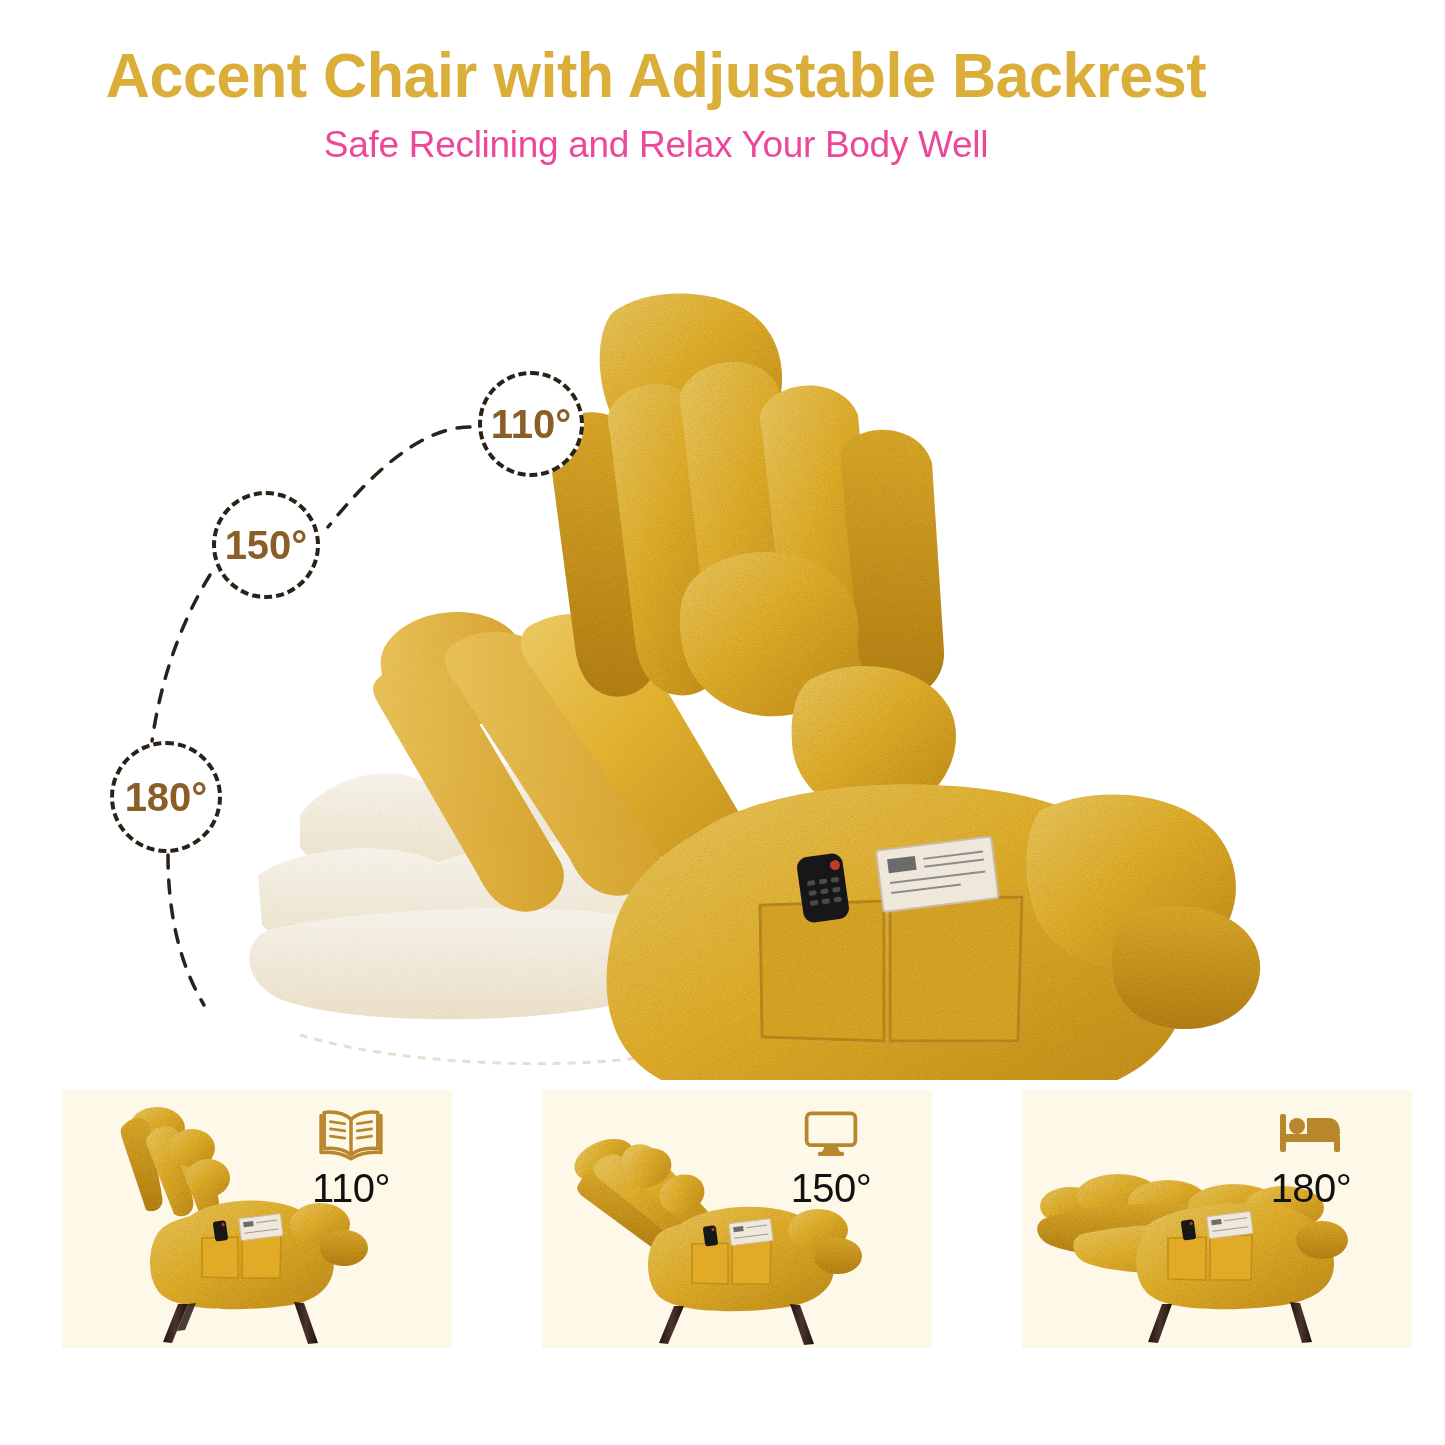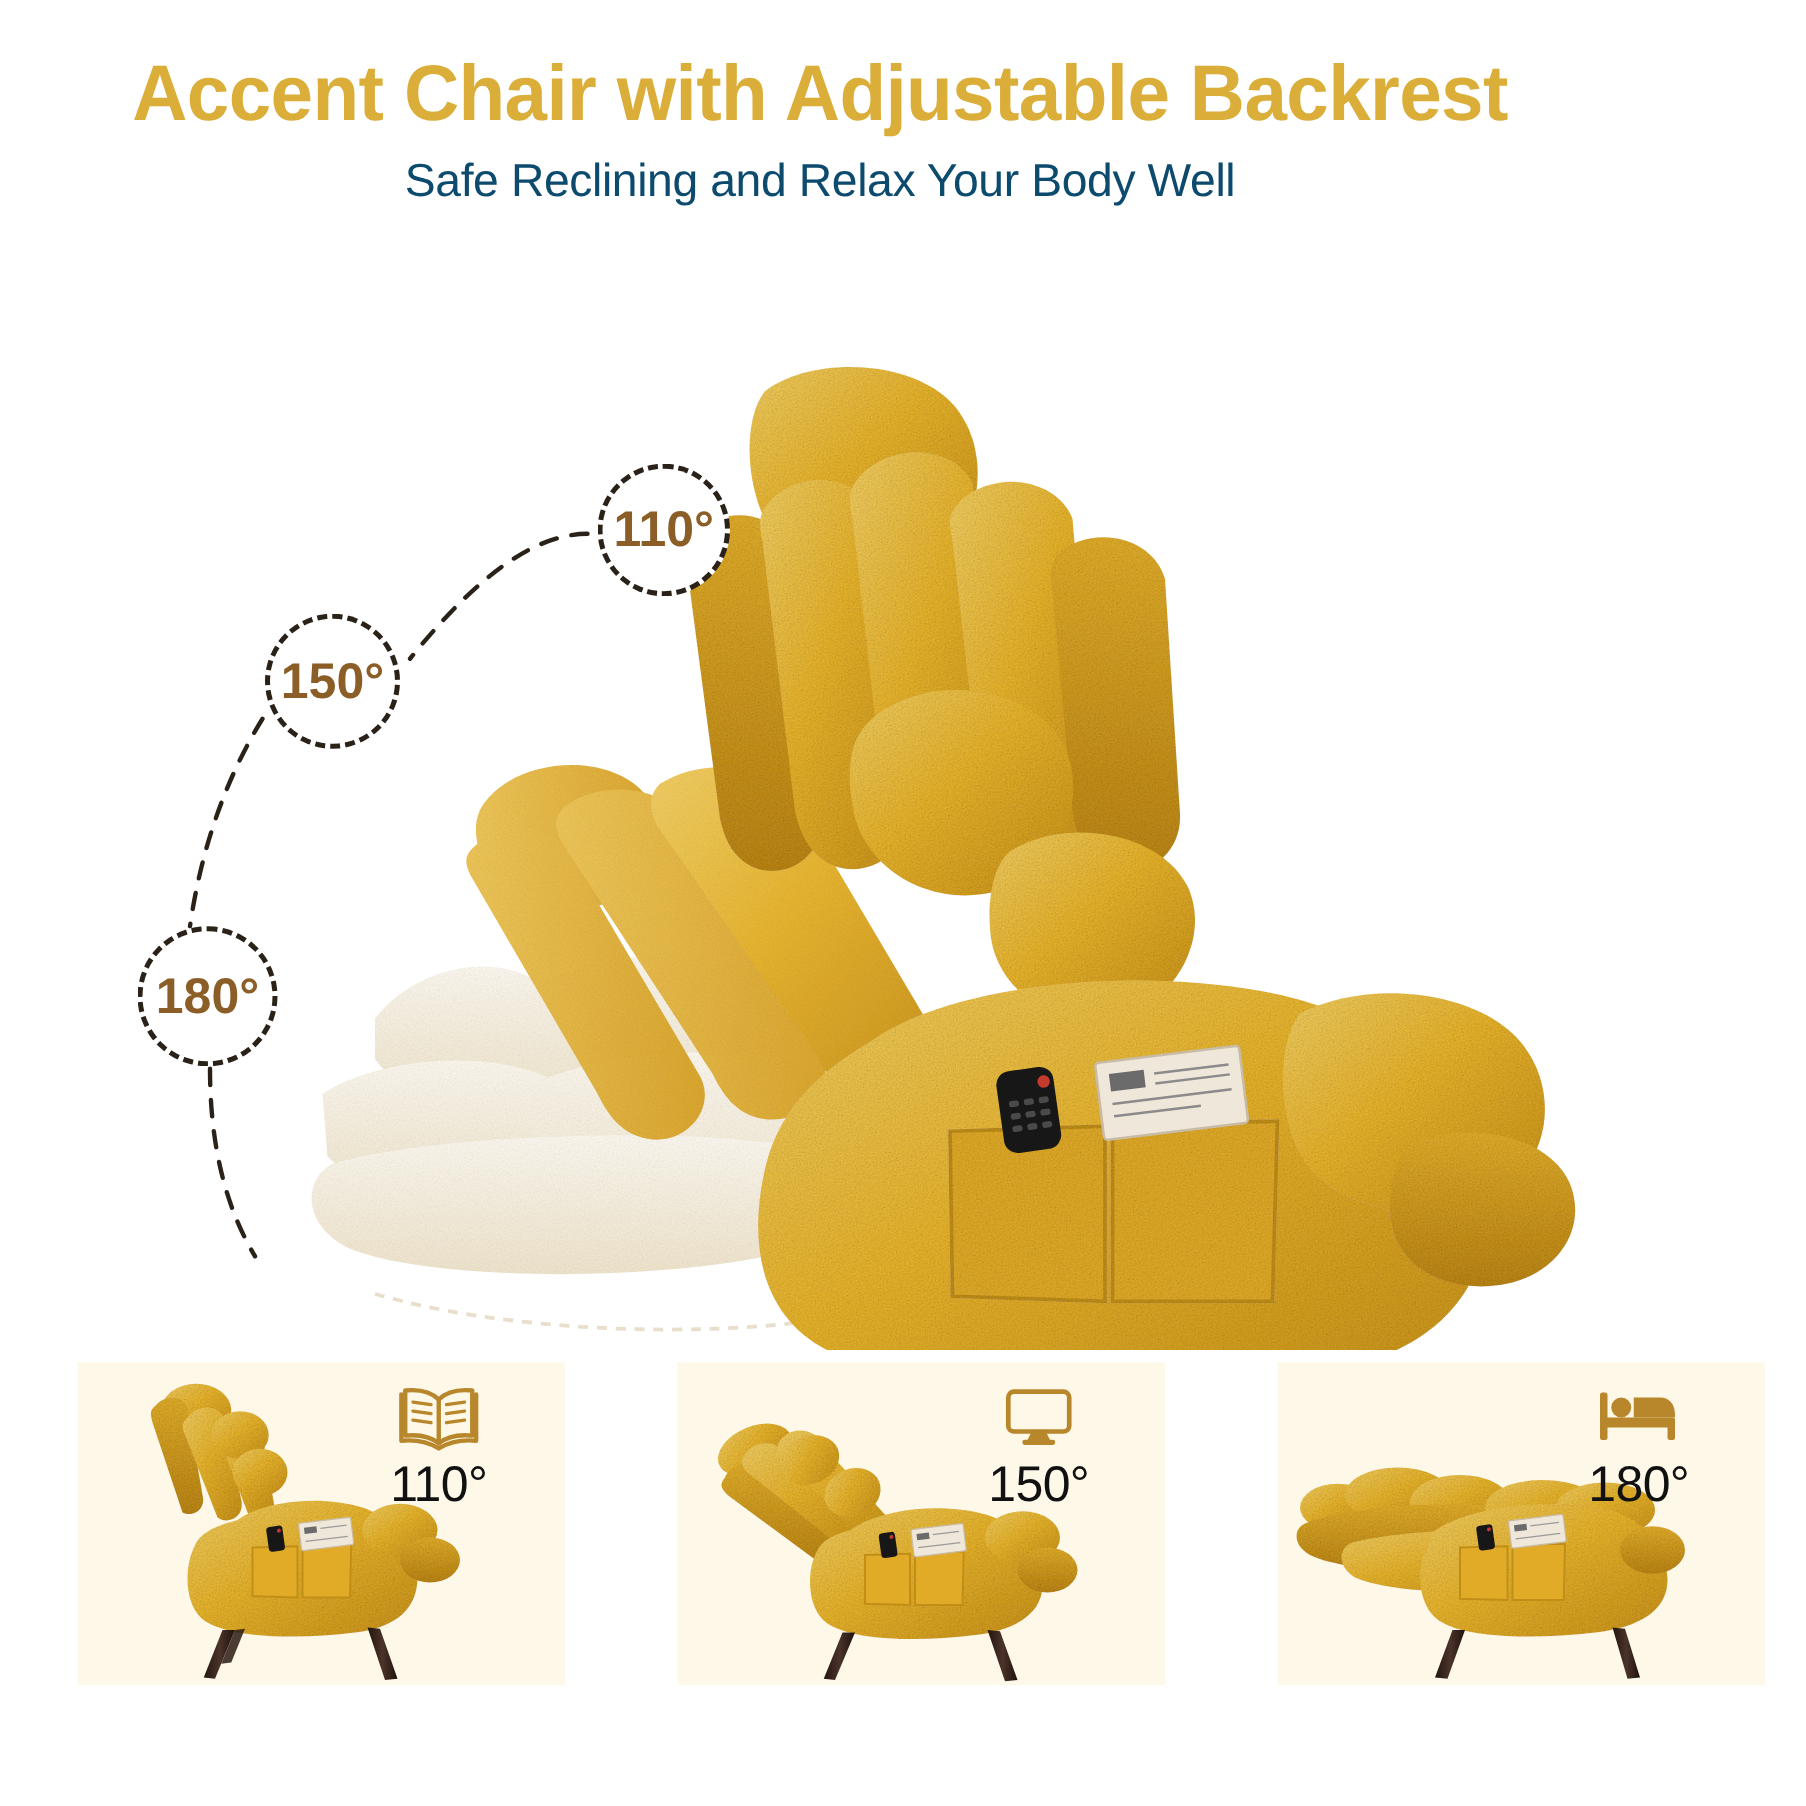--- a/index.html
+++ b/index.html
@@ -33,21 +33,21 @@
     line-height: 1.05;
     white-space: nowrap;
     transform: scaleX(0.97);
   }
   #subtitle {
     margin: 0;
     padding-top: 16px;
     font-family: "Liberation Sans", sans-serif;
     font-size: 37px;
     font-weight: normal;
-    color: #0c4a6e;
+    color: #ec4899;
     letter-spacing: -0.3px;
     white-space: nowrap;
   }
 
   
   #hero {
     position: absolute;
     top: 175px;
     left: 0;
     width: 1445px;

